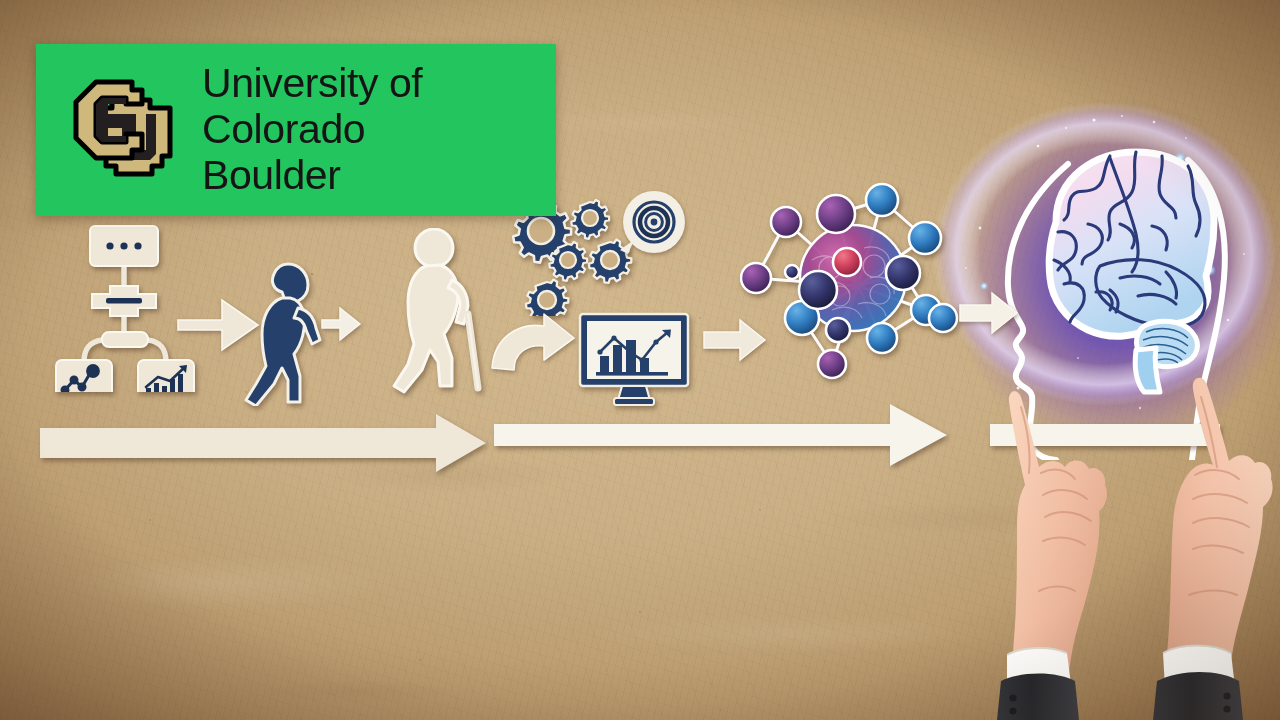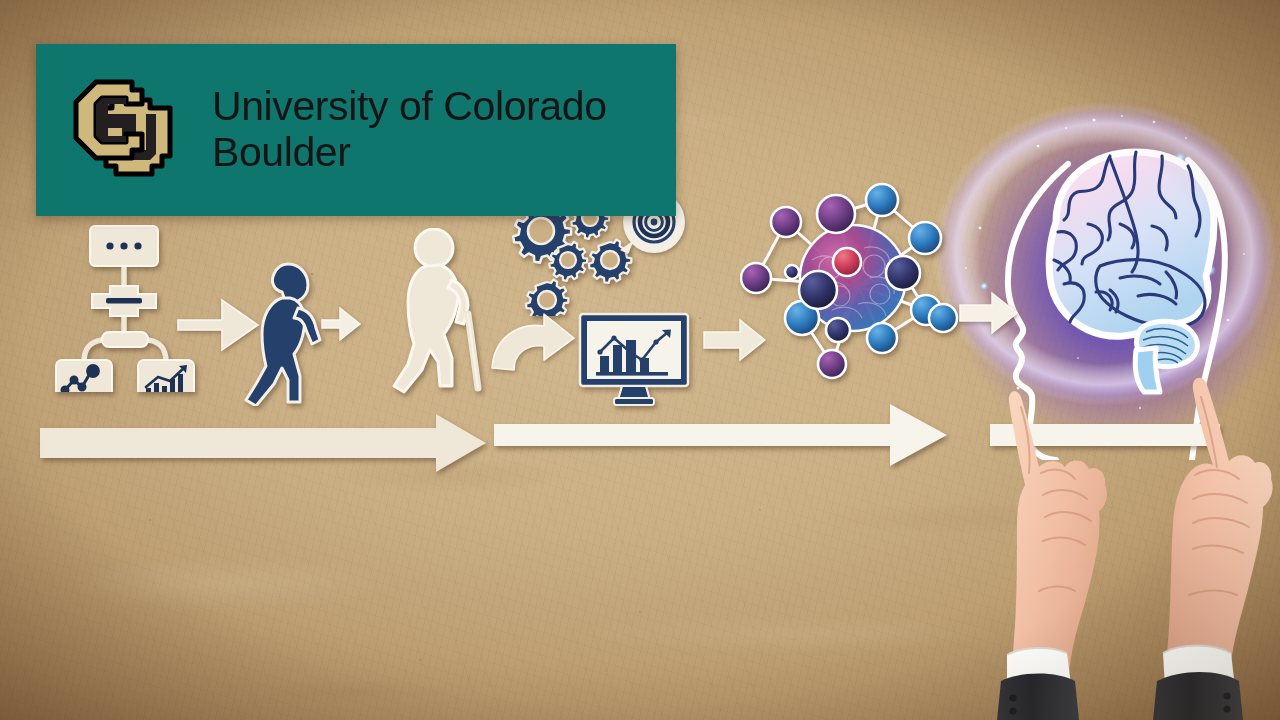--- a/index.html
+++ b/index.html
@@ -50,23 +50,23 @@
   }
   .bg-vignette{
     position:absolute;inset:0;
     background:radial-gradient(ellipse 92% 92% at 50% 50%, rgba(0,0,0,0) 52%, rgba(72,48,26,.30) 82%, rgba(58,38,20,.52) 100%);
   }
 
   .layer{position:absolute;}
 
   
   #logo-plaque{
-    left:36px;top:44px;width:640px;height:172px;background:#0f766e;
+    left:36px;top:44px;width:520px;height:172px;background:#22c55e;
     box-shadow:0 3px 10px rgba(60,40,20,.35);
-    display:flex;align-items:center;padding:0 0 0 22px;box-sizing:border-box;gap:10px;
+    display:flex;align-items:center;padding:0 0 0 22px;box-sizing:border-box;
   }
   #logo-mark{width:122px;height:112px;flex:0 0 auto;}
   #logo-text{
     margin-left:22px;color:#151515;font-size:41px;line-height:1.12;
     letter-spacing:-.4px;font-weight:400;white-space:pre-line;
   }
 
   
   .cut{filter:drop-shadow(2px 3px 2.5px rgba(70,48,28,.45));}
   .cut-soft{filter:drop-shadow(1px 2px 2px rgba(70,48,28,.40));}

